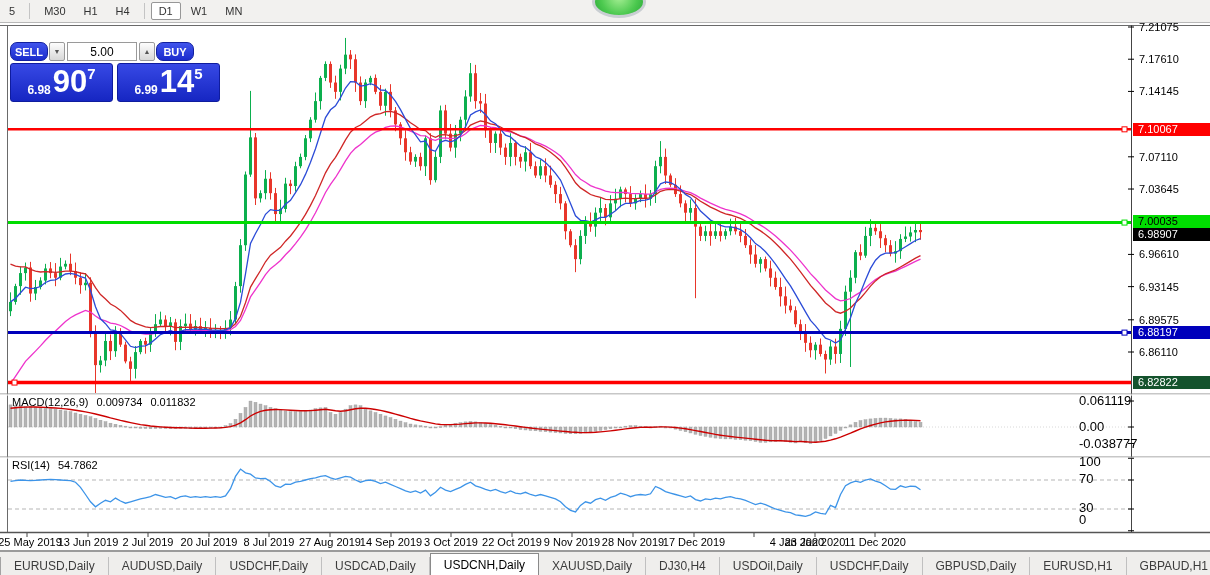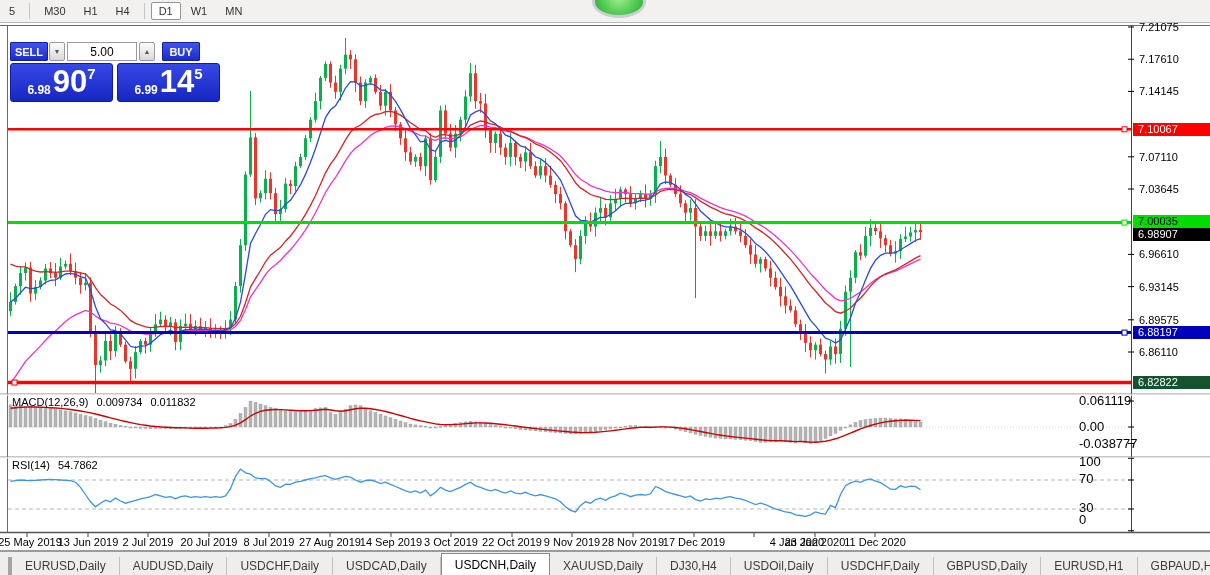--- a/index.html
+++ b/index.html
@@ -23,39 +23,39 @@
   .ytick{position:absolute;left:1139px;width:70px;height:12px;font-size:11px;color:#000;line-height:12px;z-index:4;}
   .plabel{position:absolute;left:1133px;width:77px;height:13px;font-size:11px;line-height:13px;
           padding-left:5px;box-sizing:border-box;z-index:6;}
   .ilabel{position:absolute;left:1079px;width:74px;height:12px;font-size:13px;color:#000;line-height:12px;z-index:4;}
   .phead{position:absolute;left:12px;font-size:11px;color:#000;z-index:5;}
   .phead span{margin-right:5px;}
   .dlabel{position:absolute;top:536px;transform:translateX(-50%);font-size:11px;color:#000;white-space:nowrap;z-index:4;}
   
   .trade-panel{position:absolute;left:10px;top:42px;width:210px;z-index:7;}
   .tp-row1{display:flex;height:19px;}
-  .tp-btn{background:linear-gradient(#4054ec,#1b2ccd);border:1px solid #12209f;border-radius:1px;
+  .tp-btn{background:linear-gradient(#4054ec,#1b2ccd);border:1px solid #12209f;border-radius:7px;
           color:#fff;font-size:11px;font-weight:bold;text-align:center;line-height:18px;width:36px;}
   .tp-step{width:14px;background:linear-gradient(#fdfdfd,#d8d8d8);border:1px solid #9a9a9a;border-radius:2px;
            font-size:7px;color:#555;text-align:center;line-height:17px;margin:0 1px;}
   .tp-input{width:68px;height:17px;border:1px solid #9a9a9a;font-size:12px;text-align:center;
             font-family:"Liberation Sans",sans-serif;padding:0;margin:0 1px;}
   .tp-row2{display:flex;margin-top:2px;}
   .tp-price{background:linear-gradient(#3749e5,#1626c2);border:1px solid #0f1c9e;border-radius:3px;
             color:#fff;height:37px;display:flex;justify-content:center;align-items:flex-start;padding:0 4px;}
   .tp-price .small{font-size:12px;font-weight:bold;align-self:flex-end;margin-bottom:4px;}
   .tp-price .big{font-size:31px;font-weight:bold;line-height:36px;margin-left:2px;}
   .tp-price .sup{font-size:15px;font-weight:bold;margin-top:1px;}
   .tp-price.sellp{width:98px;margin-right:4px;}
   .tp-price.buyp{width:98px;}
   
   .tabbar{position:absolute;left:0;top:551px;width:1210px;height:24px;background:#efeeec;
           border-top:1px solid #9b9b9b;display:flex;align-items:flex-end;font-size:12px;color:#3c3c3c;}
   .tab{height:19px;line-height:19px;padding:0 13px;border-right:1px solid #c0c0c0;cursor:default;white-space:nowrap;}
-  .tab:first-child{margin-left:8px;border-left:4px solid #a3a3a3;}
+  .tab:first-child{border-left:1px solid #a3a3a3;}
   .tab.active{background:#fff;border:1px solid #8a8a8a;border-bottom:none;height:22px;line-height:22px;color:#000;}
 </style>
 </head>
 <body>
 
 <div id="app">
 
   <div class="toolbar">
     <div class="tbtn">5</div>
     <div class="tsep"></div>
@@ -685,21 +685,21 @@
       <line x1="875" y1="533" x2="875" y2="537" stroke="#444" stroke-width="1"></line>
     </svg>
 
 
   <div class="trade-panel">
     <div class="tp-row1">
       <div class="tp-btn">SELL</div>
       <div class="tp-step">▼</div>
       <input class="tp-input" value="5.00" style="">
       <div class="tp-step">▲</div>
-      <div class="tp-btn" style="margin-left:6px;">BUY</div>
+      <div class="tp-btn" style="margin-left:0;">BUY</div>
     </div>
     <div class="tp-row2">
       <div class="tp-price sellp">
         <span class="small">6.98</span>
         <span class="big">90</span>
         <span class="sup">7</span>
       </div>
       <div class="tp-price buyp">
         <span class="small">6.99</span>
         <span class="big">14</span>

